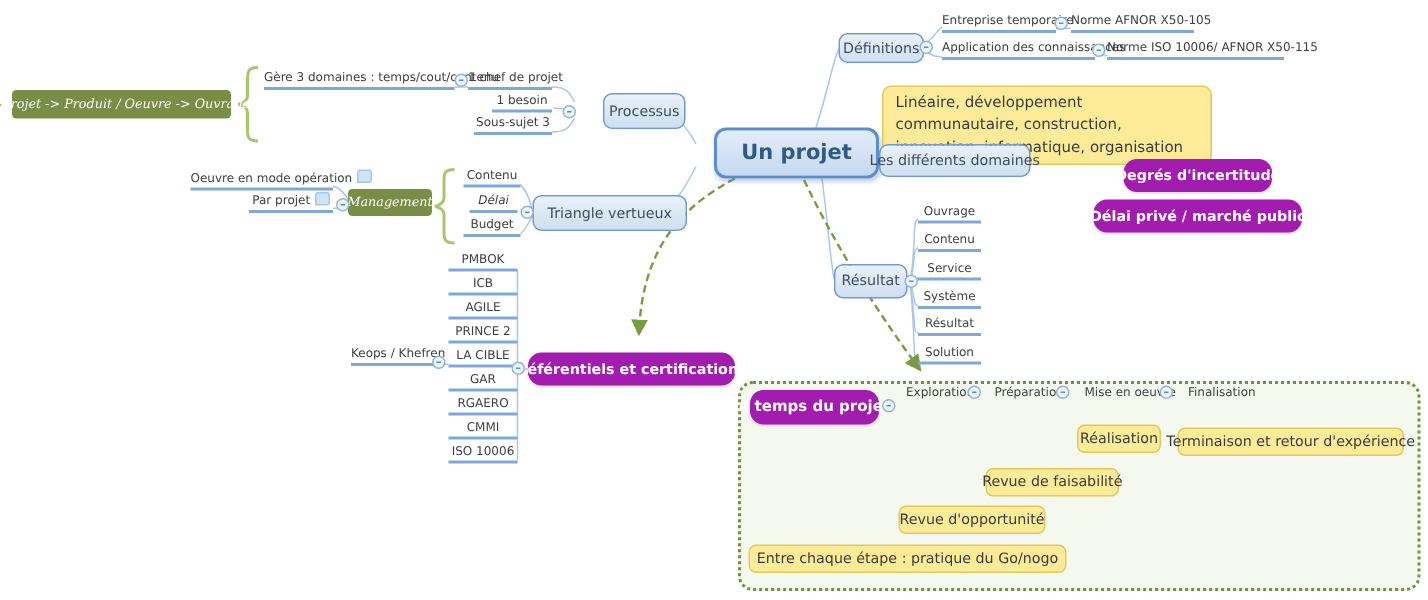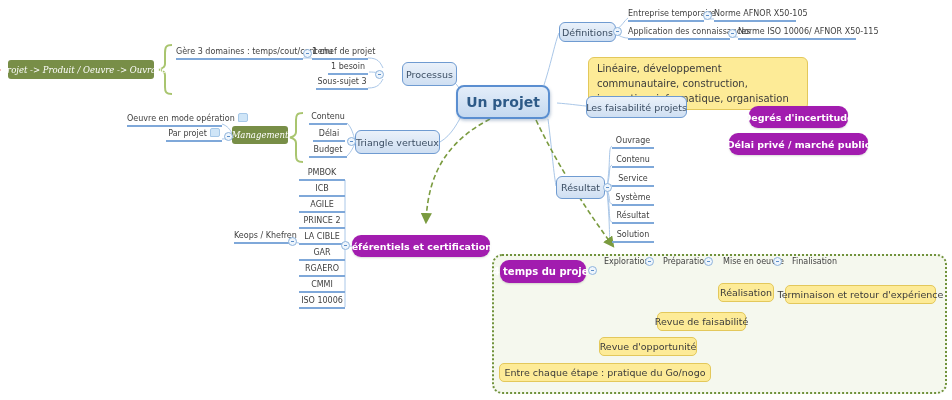--- a/index.html
+++ b/index.html
@@ -127,46 +127,46 @@
   <div class="node box" style="left:368px;top:62px;width:55px;height:24px;margin-left:34px;">Processus</div>
 
   <div class="node leaf" style="left:127px;top:113px;width:95px;">
     <span>Oeuvre en mode opération</span><span class="comment"></span>
   </div>
   <div class="node leaf" style="left:166px;top:128px;width:56px;">
     <span>Par projet</span><span class="comment"></span>
   </div>
   <div class="node green" style="left:232px;top:126px;width:56px;height:18px;">Management</div>
   <div class="node leaf" style="left:309px;top:112px;width:38px;">Contenu</div>
-  <div class="node leaf" style="left:313px;top:129px;width:32px;">Délai</div>
+  <div class="node leaf" style="left:313px;top:129px;width:32px;font-style:italic;">Délai</div>
   <div class="node leaf" style="left:309px;top:145px;width:38px;">Budget</div>
-  <div class="node box" style="left:355px;top:130px;width:85px;height:24px;">Triangle vertueux</div>
+  <div class="node box" style="left:355px;top:130px;width:103px;height:24px;">Triangle vertueux</div>
 
   <div class="node leaf" style="left:299px;top:168px;width:46px;">PMBOK</div>
   <div class="node leaf" style="left:299px;top:184px;width:46px;">ICB</div>
   <div class="node leaf" style="left:299px;top:200px;width:46px;">AGILE</div>
   <div class="node leaf" style="left:299px;top:216px;width:46px;">PRINCE 2</div>
   <div class="node leaf" style="left:299px;top:232px;width:46px;">LA CIBLE</div>
   <div class="node leaf" style="left:299px;top:248px;width:46px;">GAR</div>
   <div class="node leaf" style="left:299px;top:264px;width:46px;">RGAERO</div>
   <div class="node leaf" style="left:299px;top:280px;width:46px;">CMMI</div>
   <div class="node leaf" style="left:299px;top:296px;width:46px;">ISO 10006</div>
   <div class="node leaf" style="left:234px;top:231px;width:56px;">Keops / Khefren</div>
   <div class="node fill" style="left:352px;top:235px;width:138px;height:22px;">Référentiels et certifications</div>
 
-  <div class="node box rootbox" style="left:456px;top:85px;width:94px;height:34px;">Un projet</div>
+  <div class="node box rootbox" style="left:476px;top:85px;width:110px;height:34px;">Un projet</div>
 
   <div class="node box" style="left:559px;top:22px;width:57px;height:20px;">Définitions</div>
   <div class="node leaf" style="left:628px;top:9px;width:76px;">Entreprise temporaire</div>
   <div class="node leaf" style="left:714px;top:9px;width:82px;">Norme AFNOR X50-105</div>
   <div class="node leaf" style="left:628px;top:27px;width:102px;">Application des connaissances</div>
   <div class="node leaf" style="left:738px;top:27px;width:118px;">Norme ISO 10006/ AFNOR X50-115</div>
 
   <div class="node bigcallout" style="left:588px;top:57px;width:220px;">Linéaire, développement communautaire, construction, innovation, informatique, organisation</div>
-  <div class="node box" style="left:586px;top:96px;width:101px;height:22px;">Les faisabilité projets</div>
+  <div class="node box" style="left:586px;top:96px;width:101px;height:22px;">Les différents domaines</div>
   <div class="node fill" style="left:749px;top:106px;width:99px;height:22px;">Degrés d'incertitude</div>
   <div class="node fill" style="left:729px;top:133px;width:139px;height:22px;">Délai privé / marché public</div>
 
   <div class="node box" style="left:556px;top:176px;width:49px;height:23px;">Résultat</div>
   <div class="node leaf" style="left:612px;top:136px;width:42px;">Ouvrage</div>
   <div class="node leaf" style="left:612px;top:155px;width:42px;">Contenu</div>
   <div class="node leaf" style="left:612px;top:174px;width:42px;">Service</div>
   <div class="node leaf" style="left:612px;top:193px;width:42px;">Système</div>
   <div class="node leaf" style="left:612px;top:211px;width:42px;">Résultat</div>
   <div class="node leaf" style="left:612px;top:230px;width:42px;">Solution</div>

